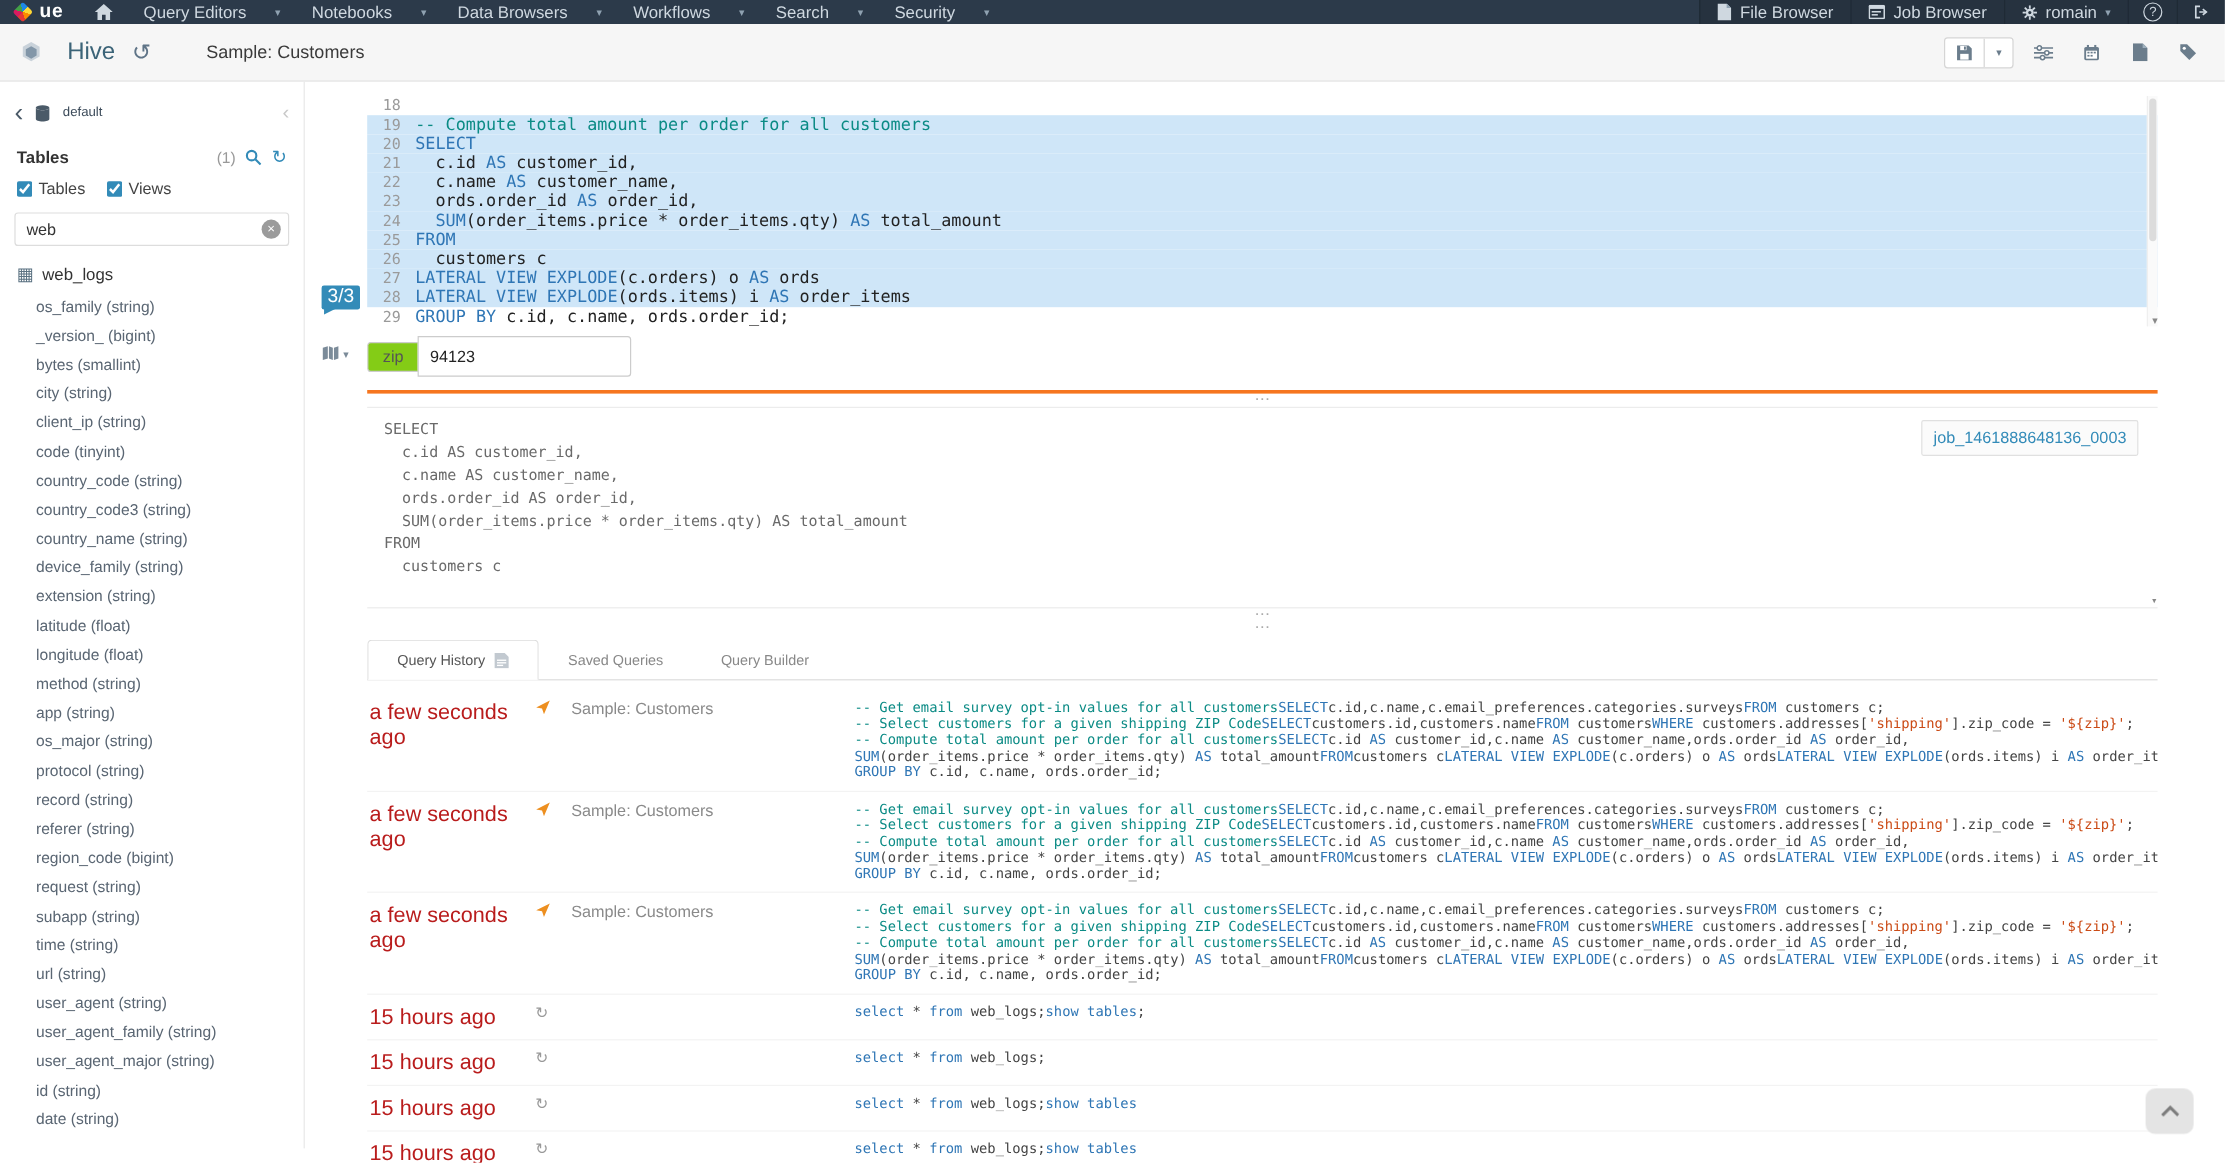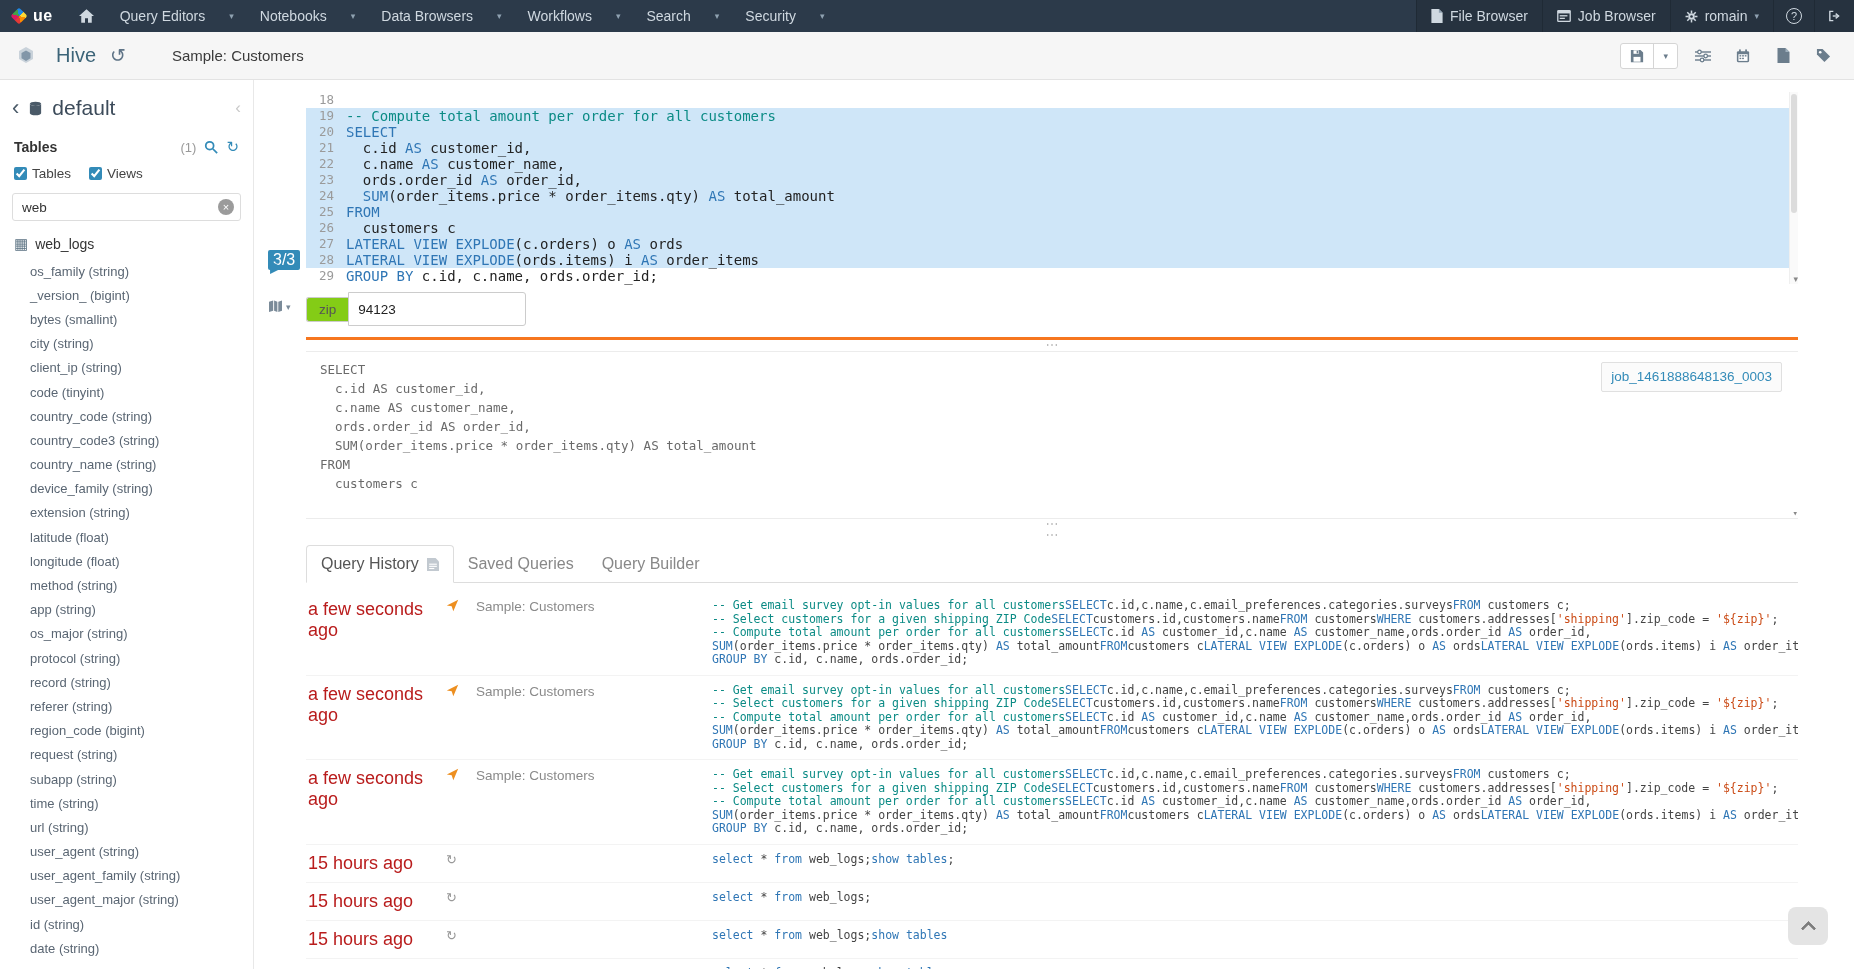--- a/index.html
+++ b/index.html
@@ -2,21 +2,21 @@
 <html style="--accent: #338bb8; --navbar: #2c3a4a; --keyword: #2f76b5; --comment: #0b8b85; --string: #cb4b16; --selection: #cfe6f8; --progress: #f6761f; --sent: #ed8f20;"><head>
 <meta charset="utf-8">
 <style>
   *{box-sizing:border-box;margin:0;padding:0}
   html,body{width:1854px;height:969px;overflow:hidden;background:#fff;color:#333;
     font-family:"Liberation Sans",sans-serif;font-size:14px}
   :root{--accent:#338bb8;--navbar:#2c3a4a;--keyword:#2f76b5;--comment:#0b8b85;
     --string:#cb4b16;--selection:#cfe6f8;--progress:#f6761f;--sent:#ed8f20}
 
   
-  .topnav{height:32px;background:var(--navbar);display:flex;align-items:flex-start;color:#cfd8e0}
+  .topnav{height:20px;background:var(--navbar);display:flex;align-items:flex-start;color:#cfd8e0}
   .logo{display:flex;align-items:center;gap:8px;padding:0 13px;height:100%;cursor:pointer}
   .gem{width:12px;height:12px;transform:rotate(45deg);border-radius:2px;
     background:conic-gradient(#fdd835 0 60deg,#fb8c00 0 120deg,#e53935 0 180deg,#d81b60 0 240deg,#43a047 0 300deg,#1e88e5 0)}
   .logo-text{color:#fff;font-weight:bold;font-size:16px;letter-spacing:.5px}
   .nav-home{padding:0 13px;height:100%;display:flex;align-items:center;cursor:pointer}
   .menus{display:flex;height:100%}
   .menu-item{display:flex;align-items:center;gap:24px;padding:0 13px;height:100%;cursor:pointer}
   .caret{font-size:9px;color:#8fa1b1}
   .nav-right{margin-left:auto;display:flex;align-items:stretch;height:100%}
   .nav-tile{display:flex;align-items:center;gap:7px;padding:0 14px;background:#26323f;
@@ -39,21 +39,21 @@
   .split-btn .seg{padding:5px 9px;display:flex;align-items:center;cursor:pointer}
   .split-btn .seg+.seg{border-left:1px solid #d5d5d5}
   .icon-btn{width:30px;height:28px;display:flex;align-items:center;justify-content:center;
     color:#6b7d8c;cursor:pointer}
 
   
   .shell{display:flex;height:889px}
   .sidebar{width:254px;border-right:1px solid #e8e8e8;overflow:hidden;padding-top:8px;flex:none}
   .db-row{display:flex;align-items:center;gap:9px;padding:8px 12px 4px}
   .back-chevron{font-size:22px;line-height:16px;color:#4a5a68;cursor:pointer}
-  .db-name{font-size:21px;color:#3c4b5a}
+  .db-name{font-size:11px;color:#3c4b5a}
   .assist-collapse{margin-left:auto;color:#c9c9c9;font-size:17px;cursor:pointer}
   .tables-row{display:flex;align-items:center;padding:14px 14px 6px}
   .tables-title{font-weight:bold;font-size:14px;color:#333}
   .tables-tools{margin-left:auto;display:flex;align-items:center;gap:8px}
   .tbl-count{color:#999;font-size:13px}
   .refresh-glyph{color:var(--accent);font-size:15px;cursor:pointer}
   .filters-row{display:flex;gap:18px;padding:4px 14px 6px;font-size:13.5px;color:#444;align-items:center}
   .filters-row label{display:flex;gap:5px;align-items:center;cursor:pointer}
   input[type=checkbox]{accent-color:var(--accent)}
   .search-row{position:relative;margin:6px 12px 2px}
@@ -98,21 +98,21 @@
   .resize-handle{text-align:center;color:#aaa;font-size:13px;line-height:10px;height:11px;cursor:row-resize;user-select:none}
 
   .log-box{position:relative;height:168px;overflow:hidden;border-top:1px solid #ececec;border-bottom:1px solid #ececec;
     padding:8px 14px;font-family:"DejaVu Sans Mono",monospace;font-size:12.5px;color:#6a6a6a;line-height:19px;background:#fff}
   .log-line{white-space:pre;overflow:hidden}
   .job-box{position:absolute;right:16px;top:10px;border:1px solid #e0e0e0;background:#fbfbfb;border-radius:2px;
     padding:4px 9px;font-family:"Liberation Sans",sans-serif}
   .job-link{color:var(--accent);font-size:13.5px;text-decoration:none;cursor:pointer}
 
   .tabs{display:flex;border-bottom:1px solid #ddd;margin-top:4px}
-  .tab{padding:9px 14px;font-size:16px;color:#888;cursor:pointer;display:flex;align-items:center;gap:8px}
+  .tab{padding:9px 24px;font-size:12px;color:#888;cursor:pointer;display:flex;align-items:center;gap:8px}
   .tab.active{color:#555;background:#fff;border:1px solid #ddd;border-bottom:1px solid #fff;
     border-radius:4px 4px 0 0;margin-bottom:-1px}
 
   .history{padding-top:8px}
   .h-row{display:flex;align-items:flex-start;padding:8px 0;border-bottom:1px solid #f3f3f3;cursor:pointer}
   .h-time{flex:none;width:140px;color:#b91c1c;font-size:18px;padding-left:2px}
   .h-icon{flex:none;width:30px;font-size:13px;line-height:14px}
   .h-icon.expired{color:#999}
   .h-name{flex:none;width:236px;color:#8a8a8a;font-size:13.5px}
   .h-sql{flex:1;min-width:0;font-family:"DejaVu Sans Mono",monospace;font-size:11.5px;line-height:13.5px;color:#444;overflow:hidden}

